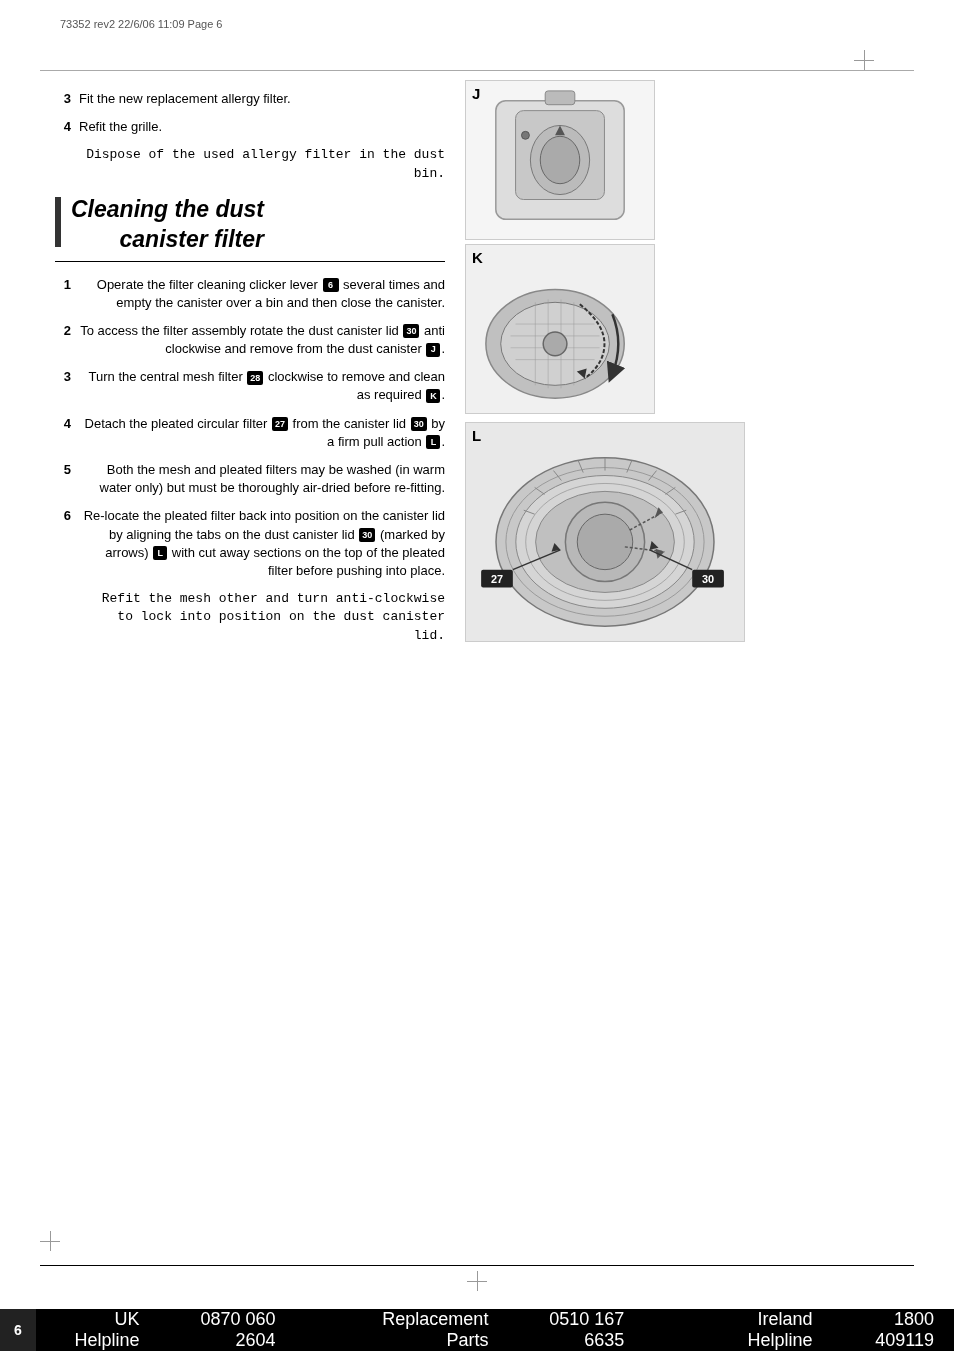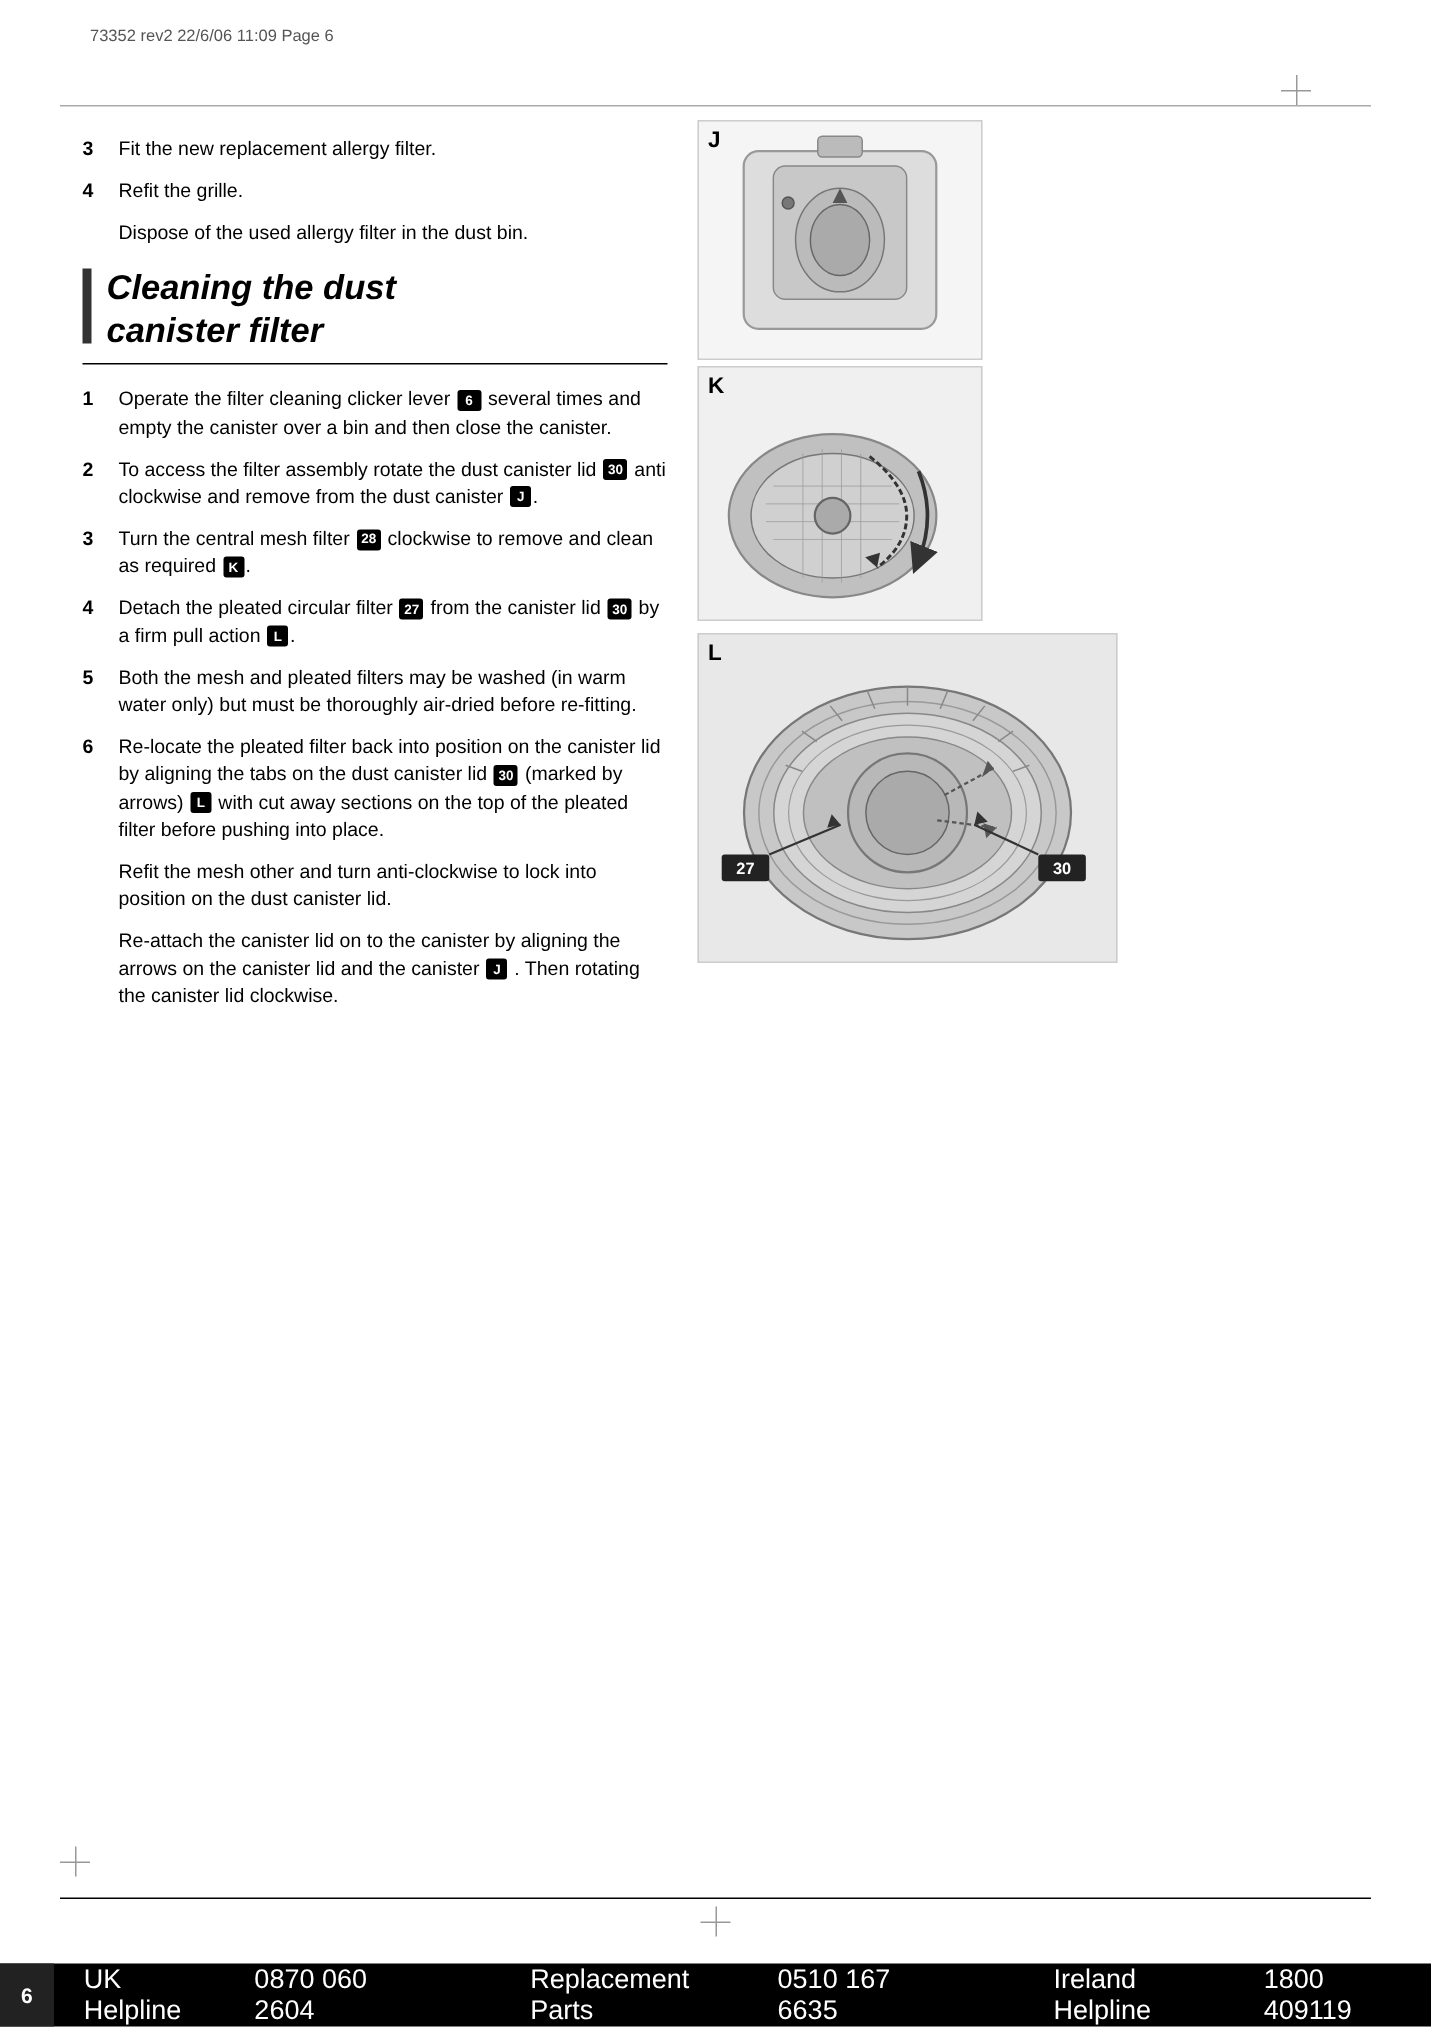--- a/index.html
+++ b/index.html
@@ -11,20 +11,21 @@
       font-size: 13px;
       color: #000;
       position: relative;
     }
 
     .page-wrapper {
       width: 954px;
       min-height: 1351px;
       position: relative;
       padding: 0;
+      text-align: right;
     }
 
     
     .meta-line {
       position: absolute;
       top: 18px;
       left: 60px;
       font-size: 11px;
       color: #555;
     }
@@ -143,20 +144,21 @@
       font-size: 23px;
       line-height: 1.3;
     }
 
     
     .sub-para {
       margin-left: 24px;
       margin-bottom: 10px;
       font-size: 13px;
       line-height: 1.4;
+      font-family: Liberation Mono, monospace;
     }
 
     
     .marker {
       display: inline-flex;
       align-items: center;
       justify-content: center;
       background: #000;
       color: #fff;
       font-size: 9px;
@@ -338,25 +340,20 @@
 
       <div class="step-item">
         <span class="step-num">6</span>
         <span class="step-text">
           Re-locate the pleated filter back into position on the canister lid by aligning the tabs on the dust canister lid <span class="marker">30</span> (marked by arrows) <span class="marker-letter">L</span> with cut away sections on the top of the pleated filter before pushing into place.
         </span>
       </div>
 
       <div class="sub-para">Refit the mesh other and turn anti-clockwise to lock into position on the dust canister lid.</div>
 
-      <div class="sub-para">
-        <span>Re-attach the canister lid on to the canister by aligning the arrows on the canister lid and the canister</span>
-        <span class="marker-letter">J</span>
-        <span>. Then rotating the canister lid clockwise.</span>
-      </div>
 
     </div>
 
     <div class="right-col">
 
       <div class="diagram-J">
         <div class="diagram-label">J</div>
         <svg class="illus-svg" viewBox="0 0 190 160" xmlns="http://www.w3.org/2000/svg">
 
           <rect x="30" y="20" width="130" height="120" rx="10" fill="#ddd" stroke="#999" stroke-width="1.5"></rect>

